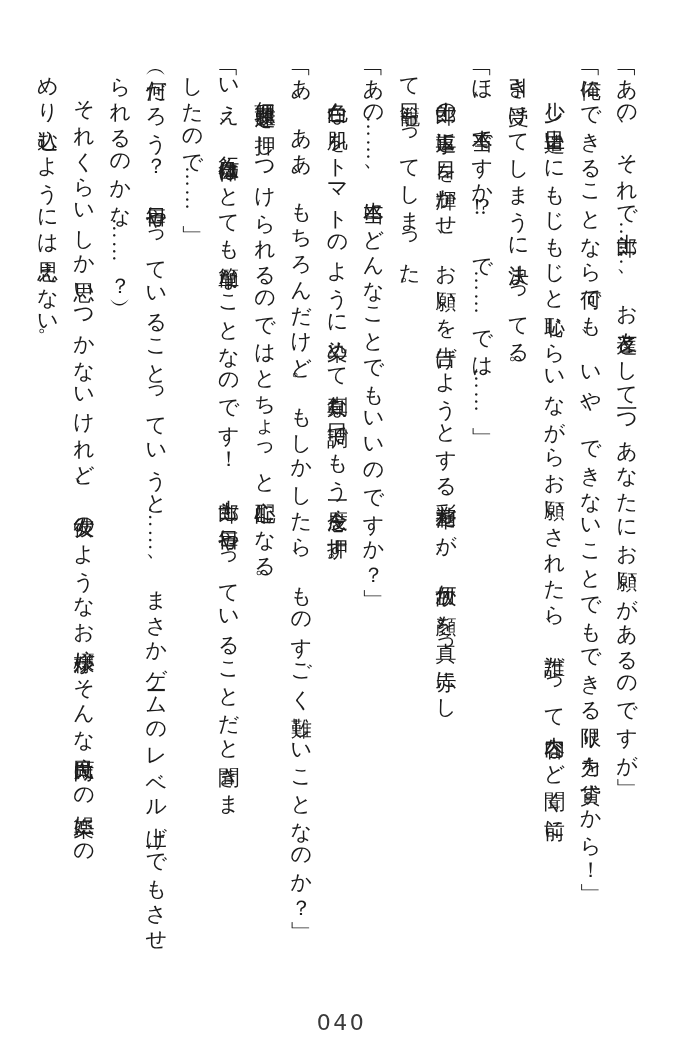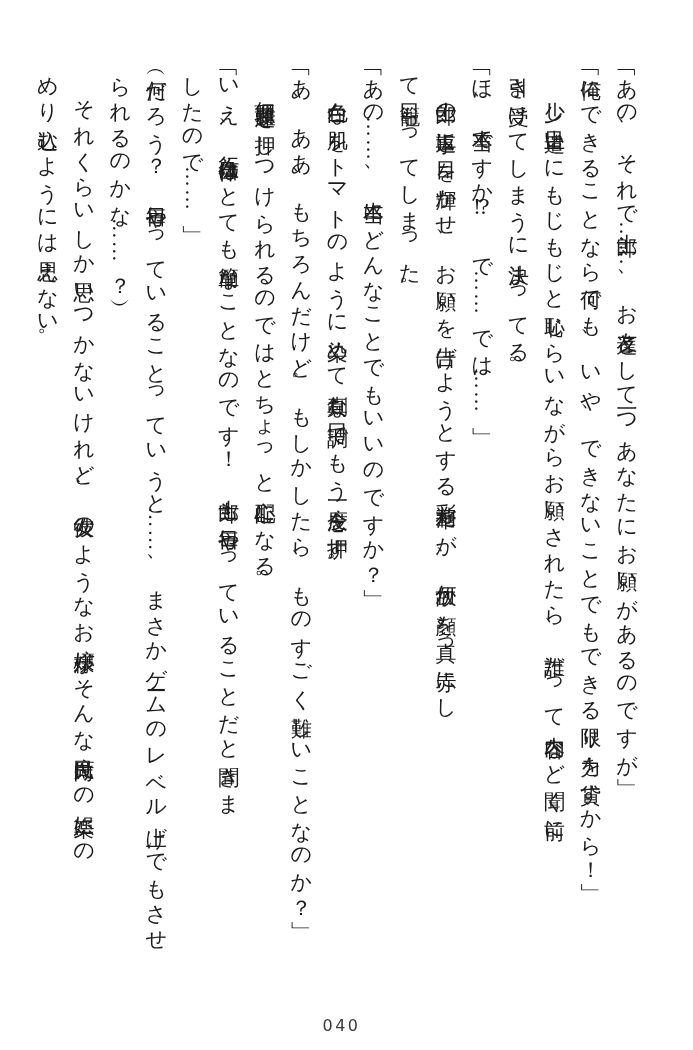--- a/index.html
+++ b/index.html
@@ -37,21 +37,21 @@
   .text-block p.indent {
     padding-top: 23px;
   }
   .page-number {
     position: absolute;
     bottom: 15px;
     left: 0;
     right: 10px;
     text-align: center;
     font-family: "DejaVu Sans", "Liberation Sans", sans-serif;
-    font-size: 16px;
+    font-size: 22px;
     letter-spacing: 2.5px;
     color: #3a3a3a;
   }
 </style>
 </head>
 <body>
 
 <div class="page">
 
   <div class="text-block">

